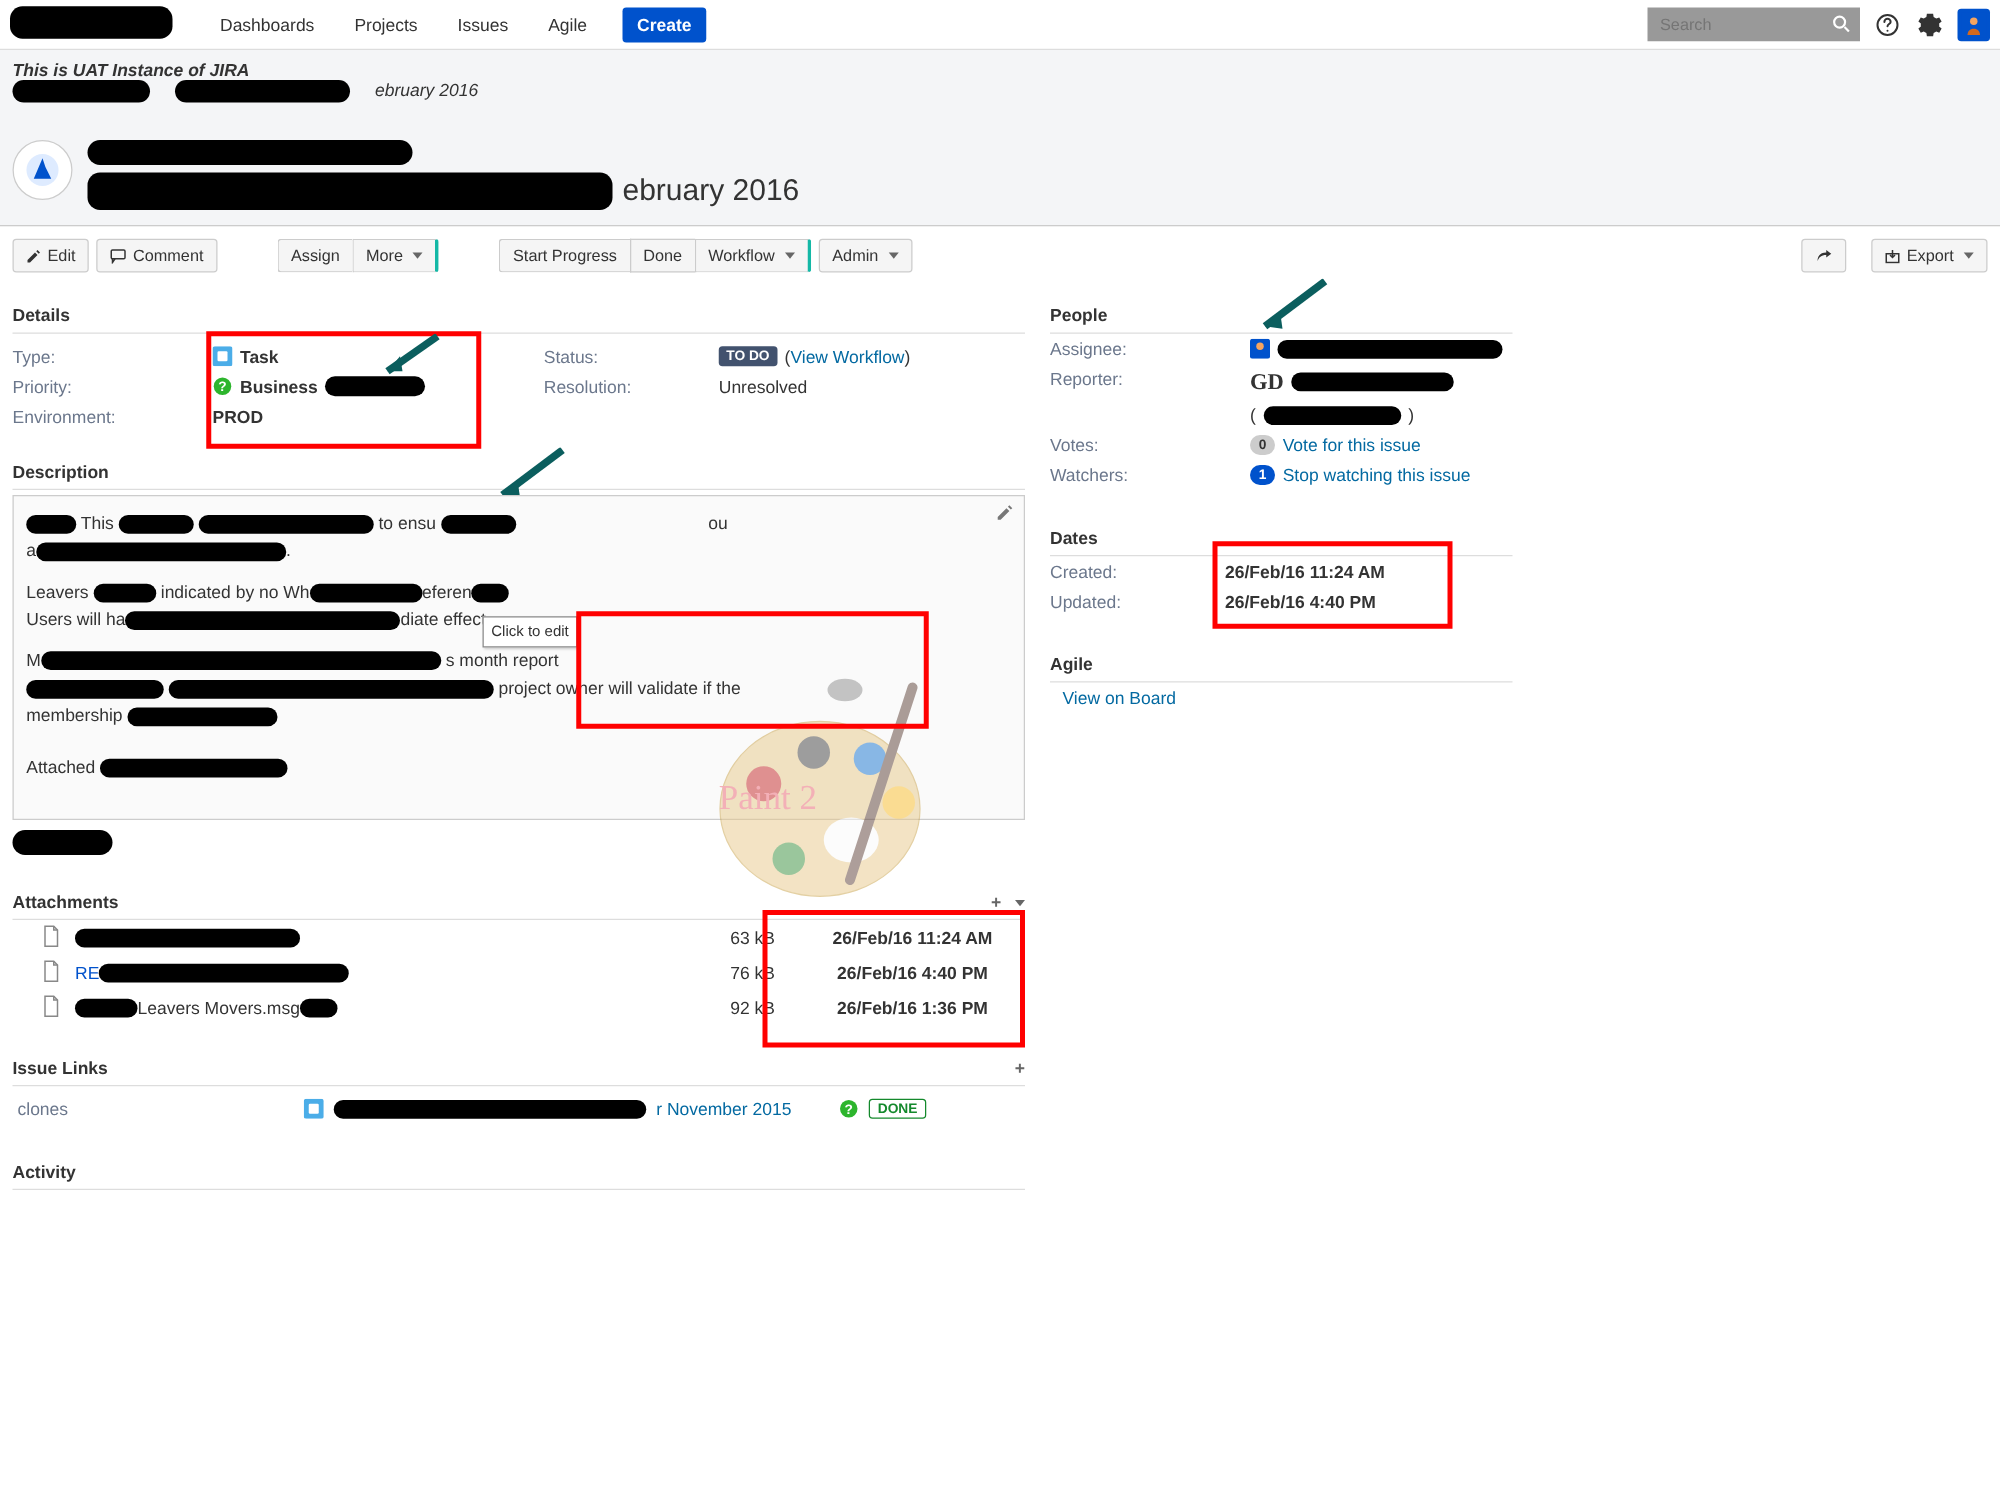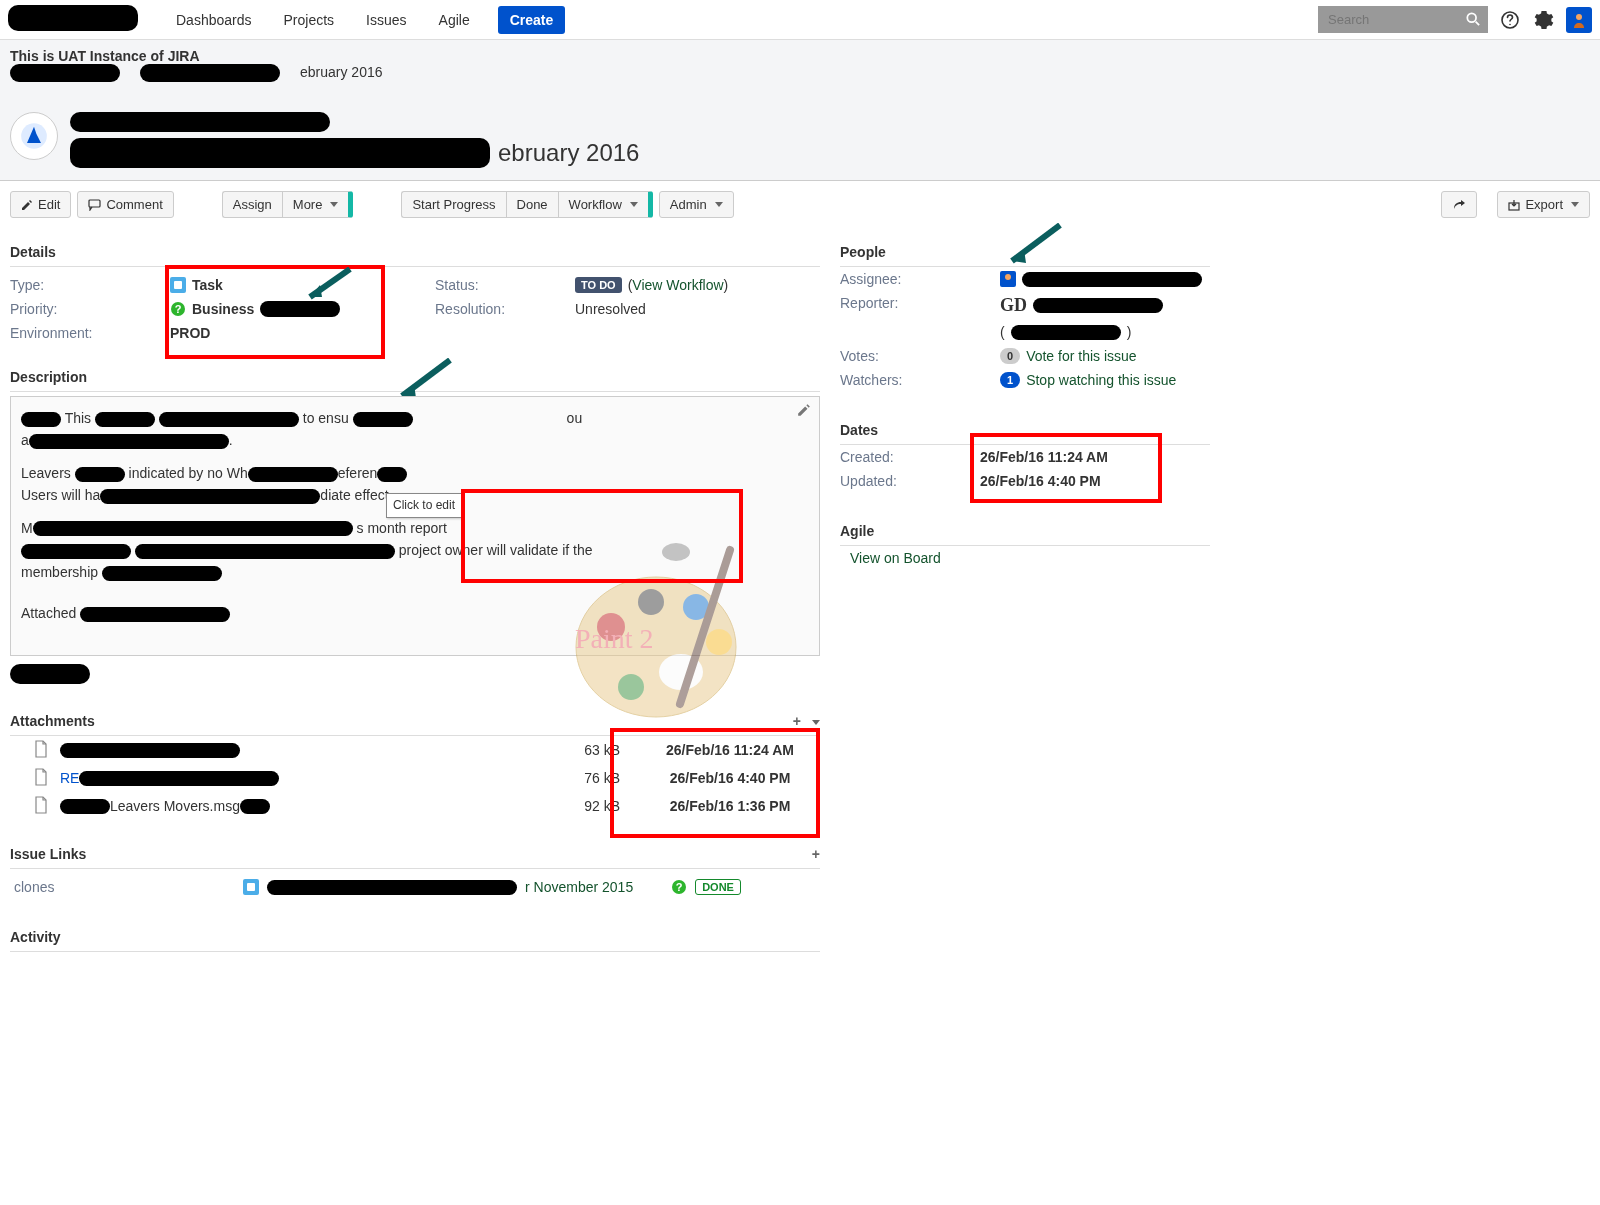--- a/index.html
+++ b/index.html
@@ -13,54 +13,54 @@
 .nav-item { padding: 8px 14px; color: #333; cursor: pointer; font-size: 14px; }
 .nav-create { background: #0052cc; color: #fff; padding: 6px 12px; border-radius: 3px; cursor: pointer; font-weight: bold; margin-left: 10px; }
 .topnav-right { margin-left: auto; display: flex; align-items: center; gap: 10px; }
 .search-box { background: #999; border: none; color: #fff; padding: 6px 28px 6px 10px; width: 170px; font-size: 13px; position: relative; }
 .search-wrap { position: relative; }
 .search-icon { position: absolute; right: 8px; top: 6px; color: #fff; }
 .topnav-icon { width: 24px; height: 24px; display: flex; align-items: center; justify-content: center; cursor: pointer; color: #333; }
 .avatar { width: 26px; height: 26px; background: #0052cc; border-radius: 3px; display: flex; align-items: center; justify-content: center; }
 
 
-.banner { background: #f4f5f7; padding: 8px 10px; font-size: 14px; }
+.banner { background: #f4f5f7; padding: 8px 10px; font-size: 14px; font-style: italic; }
 .banner-sub { position: relative; height: 24px; }
 
 
 .issue-header { background: #f4f5f7; padding: 16px 10px 12px; border-bottom: 1px solid #ccc; display: flex; align-items: flex-start; }
 .proj-icon { width: 48px; height: 48px; background: #fff; border: 1px solid #ccc; border-radius: 50%; display: flex; align-items: center; justify-content: center; margin-right: 12px; }
 .proj-icon svg { width: 28px; height: 28px; }
 .issue-titlebox { flex: 1; }
 .breadcrumb-row { height: 24px; position: relative; }
 .issue-title { font-size: 24px; color: #333; font-weight: normal; margin-top: 2px; display: flex; align-items: center; }
 
 
 .toolbar { padding: 10px; display: flex; align-items: flex-start; gap: 6px; flex-wrap: wrap; }
 .btn { background: #f5f5f5; border: 1px solid #ccc; padding: 5px 10px; border-radius: 3px; cursor: pointer; font-size: 13px; display: inline-flex; align-items: center; gap: 5px; color: #333; }
 .btn-group { display: inline-flex; padding-left: 42px; }
 .btn-group .btn { border-radius: 0; border-right: none; }
 .btn-group .btn:first-child { border-radius: 3px 0 0 3px; }
-.btn-group .btn:last-child { border-radius: 0 3px 3px 0; border-right: 5px solid #14b8a6; }
+.btn-group .btn:last-child { border-radius: 0 3px 3px 0; border-right: 3px solid #14b8a6; }
 .toolbar-right { margin-left: auto; display: flex; gap: 20px; }
 .caret { display: inline-block; width: 0; height: 0; border-left: 4px solid transparent; border-right: 4px solid transparent; border-top: 5px solid #666; vertical-align: middle; margin-left: 3px; }
 
 
 .main { display: flex; padding: 0 10px 20px; gap: 20px; }
 .left-col { flex: 0 0 810px; }
 .right-col { flex: 0 0 370px; }
 
 .section-title { font-size: 14px; font-weight: bold; color: #333; border-bottom: 1px solid #ddd; padding: 6px 0; margin-top: 10px; }
 .field-row { display: flex; padding: 4px 0; font-size: 14px; }
 .field-label { width: 160px; color: #6b778c; }
 .field-value { flex: 1; color: #333; display: flex; align-items: center; gap: 6px; }
 .field-value b { font-weight: bold; }
 .lozenge { display: inline-block; background: #42526e; color: #fff; font-size: 11px; font-weight: bold; padding: 2px 6px; border-radius: 3px; }
 .lozenge-done { border: 1px solid #14892c; color: #14892c; background: #fff; padding: 1px 6px; font-size: 11px; font-weight: bold; border-radius: 3px; }
-.link { color: #14532d; cursor: pointer; }
+.link { color: #0369a1; cursor: pointer; }
 .desc-box { border: 1px solid #ccc; background: #fafafa; padding: 10px; min-height: 260px; position: relative; font-size: 14px; line-height: 1.6; margin-top: 4px; }
 .desc-edit-icon { position: absolute; top: 4px; right: 4px; width: 18px; height: 18px; color: #777; cursor: pointer; }
 
 
 .details-grid { display: flex; gap: 40px; margin-top: 6px; }
 .details-col { flex: 1; }
 
 
 .redact { background: #000; display: inline-block; border-radius: 10px; }
 

